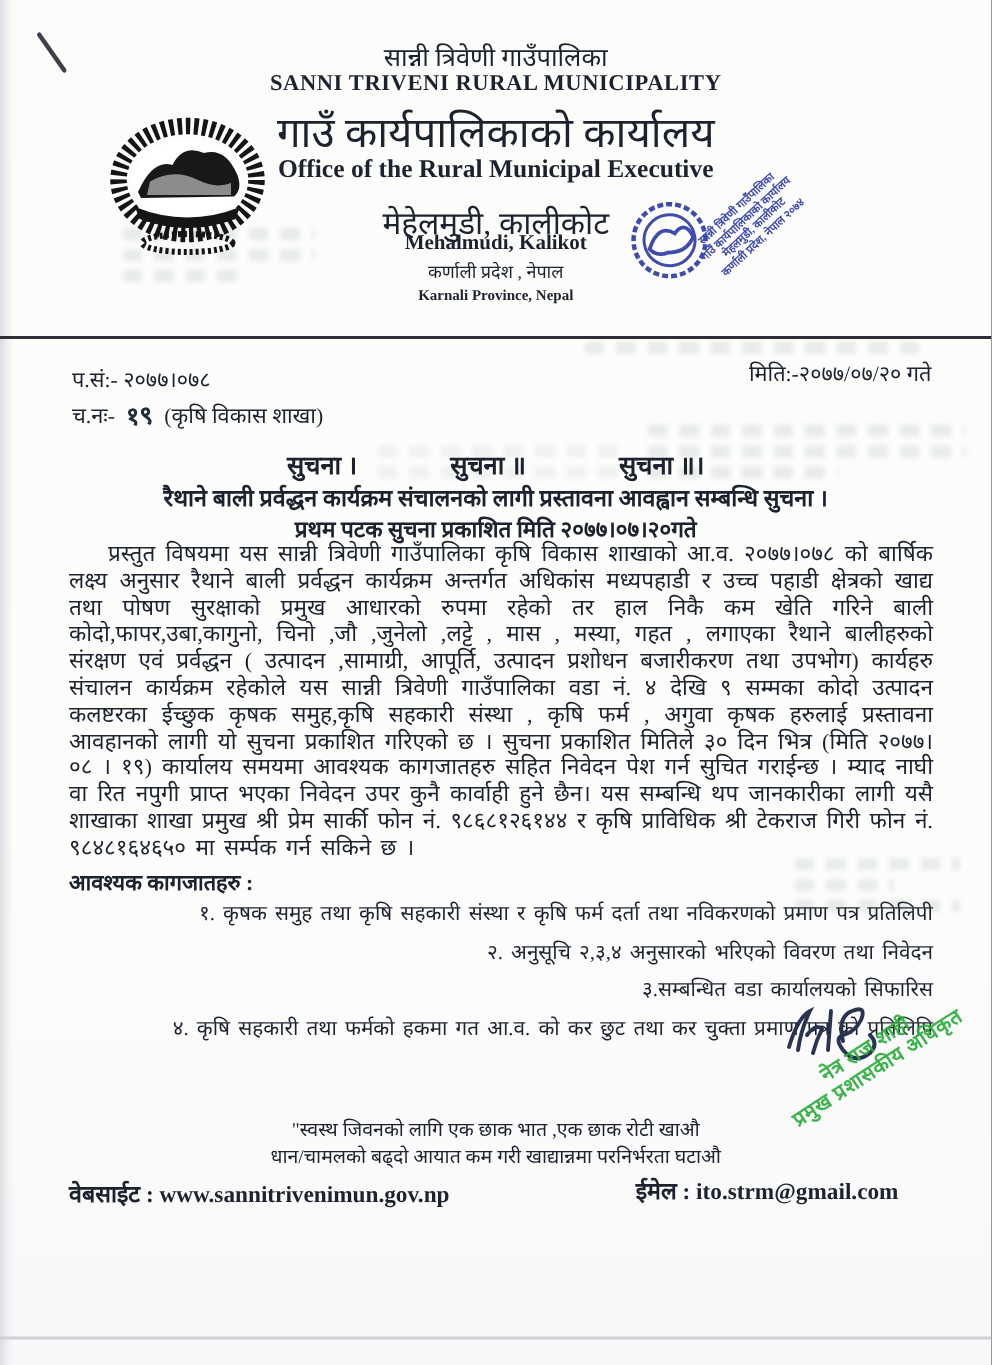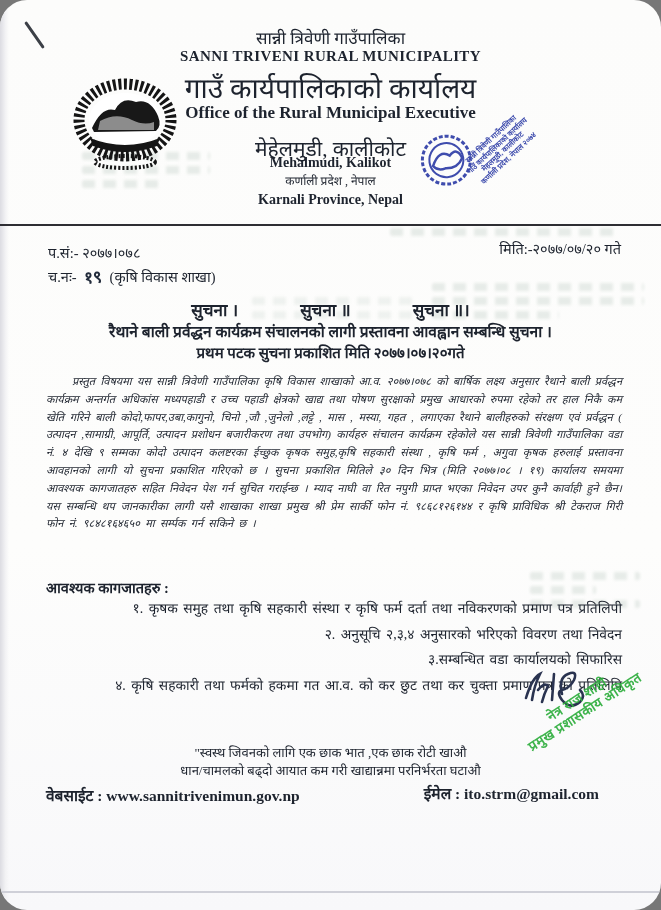--- a/index.html
+++ b/index.html
@@ -4,57 +4,56 @@
 <style>
   html,body{margin:0;padding:0;background:#777;}
   .page{
     position:relative;
     width:661px;height:910px;
     margin:0 auto;
     background:linear-gradient(180deg,#fcfcfb 0%,#fdfdfc 60%,#f8f8fa 100%);
     overflow:hidden;
     font-family:"Liberation Serif","DejaVu Serif",serif;
     color:#1d232e;
-    border-radius:27px;
   }
   .edge-left{position:absolute;left:0;top:0;width:9px;height:100%;
     background:linear-gradient(90deg,#dcdce2,#f2f2f4 60%,rgba(255,255,255,0));}
   .edge-bottom{position:absolute;left:0;top:891px;width:100%;height:2px;background:#cfd0d8;}
   .pen-scratch{position:absolute;left:33px;top:19px;width:3px;height:32px;background:#3c4047;
     transform:rotate(-35deg);border-radius:2px;}
 
   .abs{position:absolute;}
   .ctr{left:0;width:100%;text-align:center;}
   .np{font-family:"Liberation Serif","DejaVu Serif",serif;}
   .en{font-family:"Liberation Serif","DejaVu Serif",serif;font-weight:bold;}
 
   .h-np1{top:26px;font-size:17px;}
   .h-en1{top:48px;font-size:15px;letter-spacing:.4px;}
   .h-np2{top:68px;font-size:28px;}
   .h-en2{top:103px;font-size:17px;}
   .h-np3{top:134px;font-size:21px;}
   .h-en3{top:155px;font-size:14px;}
   .h-np4{top:172px;font-size:12px;}
-  .h-en4{top:192px;font-size:14px;}
+  .h-en4{top:192px;font-size:10px;}
 
   .rule{top:224px;left:0;width:100%;height:2px;background:#2e2e33;}
 
   .ref-no{top:242px;left:48px;font-size:14.5px;}
   .ref-date{top:238px;right:40px;font-size:14.5px;}
   .ch-row{top:264px;left:48px;font-size:14.5px;}
   .ch-hand{display:inline-block;font-size:17px;font-weight:bold;color:#232c3c;
     transform:rotate(-5deg) translateY(1px);padding:0 4px;}
 
   .notice-row{top:298px;left:0;width:100%;display:flex;justify-content:center;gap:62px;
     font-weight:bold;font-size:17px;text-align:right;}
   .title2{top:320px;font-weight:bold;font-size:15.5px;}
   .title3{top:342px;font-weight:bold;font-size:15px;}
 
-  .body-par{top:373px;left:46px;width:576px;font-size:11px;line-height:17.8px;
-    text-align:justify;text-indent:26px;word-spacing:2.5px;font-style:italic;}
+  .body-par{top:362px;left:46px;width:576px;font-size:15px;line-height:17.8px;
+    text-align:justify;text-indent:26px;word-spacing:2.5px;}
 
   .docs-head{top:577px;left:46px;font-weight:bold;font-size:14.5px;}
   .docs-list{top:598px;left:52px;width:570px;list-style:none;margin:0;padding:0;
     font-size:13.8px;}
   .docs-list li{margin-bottom:6.5px;word-spacing:2px;text-align:right;}
 
   .sig-svg{left:518px;top:660px;}
   .green-stamp{left:497px;top:745px;width:200px;transform:rotate(-33deg);
     transform-origin:left center;color:#2fae3e;font-weight:bold;font-size:13.5px;
     line-height:15px;text-align:center;opacity:.92;letter-spacing:.5px;}

